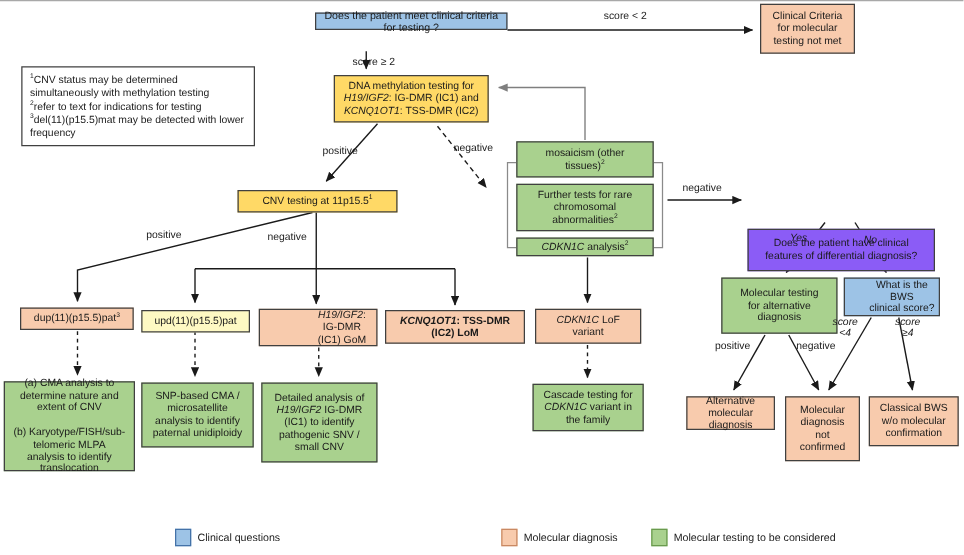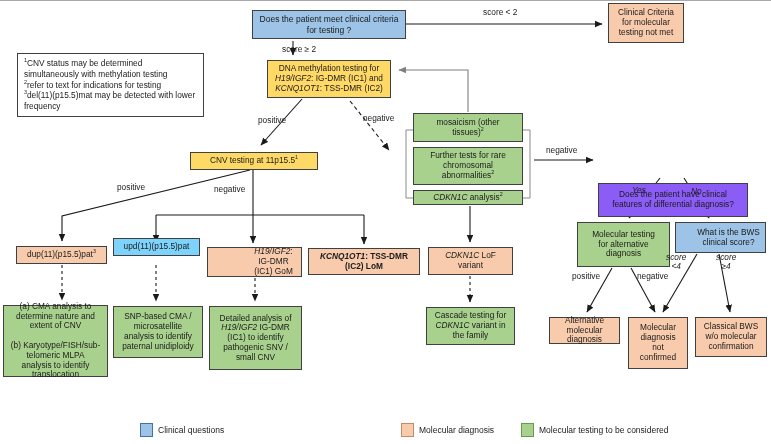--- a/index.html
+++ b/index.html
@@ -65,21 +65,21 @@
       <path d="M631,268 L655,312" marker-end="url(#ab)"></path>
       <path d="M697,254 L663,312" marker-end="url(#ab)"></path>
       <path d="M719,254 L730,312" marker-end="url(#ab)"></path>
     </g>
     <g stroke="#8a8a8a" stroke-width="1" fill="none">
       <path d="M413,130 H406 V198 H413"></path>
       <path d="M523,130 H530 V198 H523"></path>
     </g>
   </svg>
 
-  <div class="node" style="left: 252px; top: 10px; width: 154px; height: 29px; font-size: 8.5px; background-color: rgb(157, 195, 230);">
+  <div class="node" style="left: 252px; top: 10px; width: 154px; height: 14px; font-size: 8.5px; background-color: rgb(157, 195, 230);">
     <span class="txt"><span>Does the patient meet clinical criteria</span><br><span>for testing ?</span></span>
   </div>
   <div class="node" style="left: 608px; top: 3px; width: 76px; height: 40px; background-color: rgb(248, 203, 173);">
     <span class="txt"><span>Clinical Criteria</span><br><span>for molecular</span><br><span>testing not met</span></span>
   </div>
   <div class="node note" style="left:17px;top:53px;width:187px;height:64px;">
     <span class="txt"><sup>1</sup><span>CNV status may be determined simultaneously with methylation testing</span><br><sup>2</sup><span>refer to text for indications for testing</span><br><sup>3</sup><span>del(11)(p15.5)mat may be detected with lower frequency</span></span>
   </div>
   <div class="node" style="left: 267px; top: 60px; width: 124px; height: 38px; background-color: rgb(255, 217, 102);">
     <span class="txt"><span>DNA methylation testing for</span><br><span class="it">H19/IGF2</span><span>: IG-DMR (IC1) and</span><br><span class="it">KCNQ1OT1</span><span>: TSS-DMR (IC2)</span></span>
@@ -95,27 +95,27 @@
   </div>
   <div class="node" style="left: 413px; top: 190px; width: 110px; height: 15px; background-color: rgb(169, 209, 142);">
     <span class="txt"><span class="it">CDKN1C</span><span> analysis</span><sup>2</sup></span>
   </div>
   <div class="node" style="left: 598px; top: 148px; width: 150px; height: 34px; background-color: #8b5cf6; margin-top: 35px;">
     <span class="txt"><span>Does the patient have clinical</span><br><span>features of differential diagnosis?</span></span>
   </div>
   <div class="node" style="left: 577px; top: 222px; width: 93px; height: 45px; background-color: rgb(169, 209, 142);">
     <span class="txt"><span>Molecular testing</span><br><span>for alternative</span><br><span>diagnosis</span></span>
   </div>
-  <div class="node" style="left: 675px; top: 222px; width: 91px; height: 31px; background-color: rgb(157, 195, 230); padding-left: 18px;">
+  <div class="node" style="left: 675px; top: 222px; width: 77px; height: 31px; background-color: rgb(157, 195, 230); padding-left: 18px;">
     <span class="txt"><span>What is the BWS</span><br><span>clinical score?</span></span>
   </div>
   <div class="node" style="left: 16px; top: 246px; width: 91px; height: 18px; background-color: rgb(248, 203, 173);">
     <span class="txt"><span>dup(11)(p15.5)pat</span><sup>3</sup></span>
   </div>
-  <div class="node" style="left: 113px; top: 238px; width: 87px; height: 18px; background-color: #7dd3fc; text-align: right;">
+  <div class="node" style="left: 113px; top: 248px; width: 87px; height: 18px; background-color: #fef9c3; text-align: right;">
     <span class="txt"><span>upd(11)(p15.5)pat</span></span>
   </div>
   <div class="node" style="left: 207px; top: 247px; width: 95px; height: 30px; background-color: rgb(248, 203, 173); padding-left: 40px;">
     <span class="txt"><span class="it">H19/IGF2</span><span>: IG-DMR</span><br><span>(IC1) GoM</span></span>
   </div>
   <div class="node" style="left: 308px; top: 248px; width: 112px; height: 27px; background-color: rgb(248, 203, 173); font-weight: bold;">
     <span class="txt"><span class="it">KCNQ1OT1</span><span>: TSS-DMR</span><br><span>(IC2) LoM</span></span>
   </div>
   <div class="node" style="left: 428px; top: 247px; width: 85px; height: 28px; background-color: rgb(248, 203, 173);">
     <span class="txt"><span class="it">CDKN1C</span><span> LoF</span><br><span>variant</span></span>

